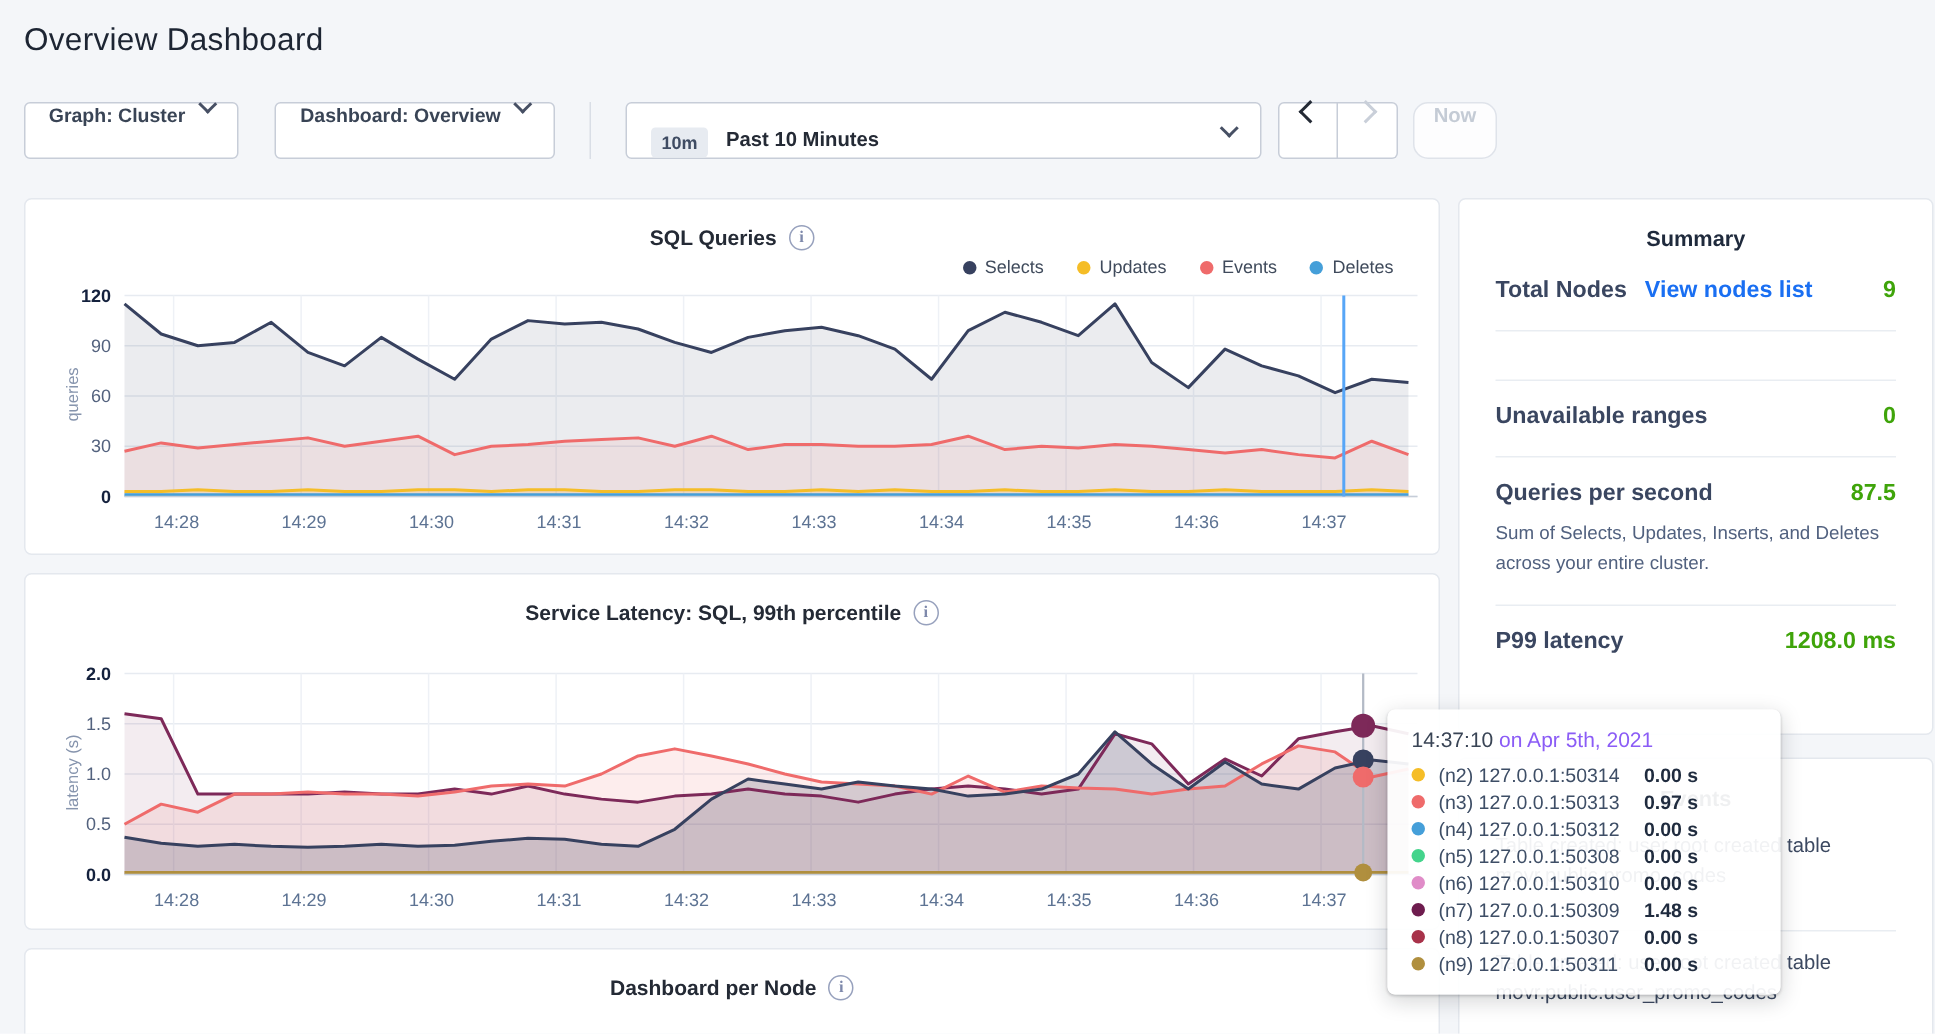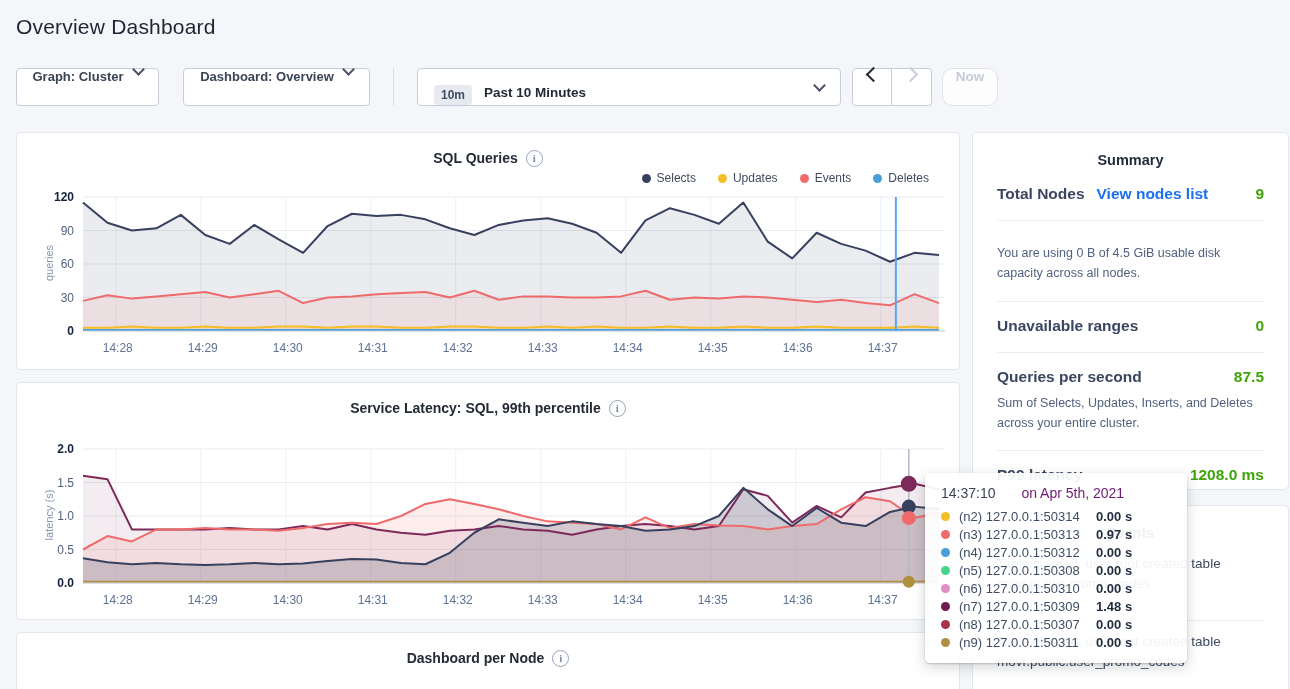--- a/index.html
+++ b/index.html
@@ -69,21 +69,21 @@
   
   .events-card{height:300px;padding:0 24px;}
   .event-item{padding:11px 0 26px;border-bottom:1px solid #e9edf2;font-size:13.5px;color:#3c4961;line-height:20px;}
   .event-item:last-child{border-bottom:none;}
   
   .tooltip{position:absolute;left:925px;top:473px;width:232px;z-index:20;background:rgba(255,255,255,.93);
            border-radius:5px;box-shadow:0 1px 2px rgba(16,22,26,.2),0 4px 14px rgba(16,22,26,.18);
            padding:12px 14px 12px 16px;}
   .tt-head{font-size:14px;color:#42526b;margin-bottom:6px;}
   .tt-head .t{color:#394455;}
-  .tt-head .d{color:#701a75;padding-left:22px;}
+  .tt-head .d{color:#8b5cf6;}
   .tt-row{display:flex;align-items:center;height:18px;font-size:13px;color:#3e4e66;}
   .tt-dot{width:9px;height:9px;border-radius:50%;margin-right:9px;flex:none;}
   .tt-label{width:137px;}
   .tt-val{font-weight:700;color:#1f2b3e;}
 </style>
 </head>
 <body>
 
 <div class="page">
 
@@ -258,21 +258,20 @@
 
         <div class="srow">
           <div class="srow-head">
             <span class="slabel">Total Nodes</span>
             <a class="slink">View nodes list</a>
             <span class="sval">9</span>
           </div>
         </div>
 
         <div class="srow">
-          <p class="sdesc">You are using 0 B of 4.5 GiB usable disk capacity across all nodes.</p>
         </div>
 
         <div class="srow">
           <div class="srow-head">
             <span class="slabel">Unavailable ranges</span>
             <span class="sval">0</span>
           </div>
         </div>
 
         <div class="srow">

